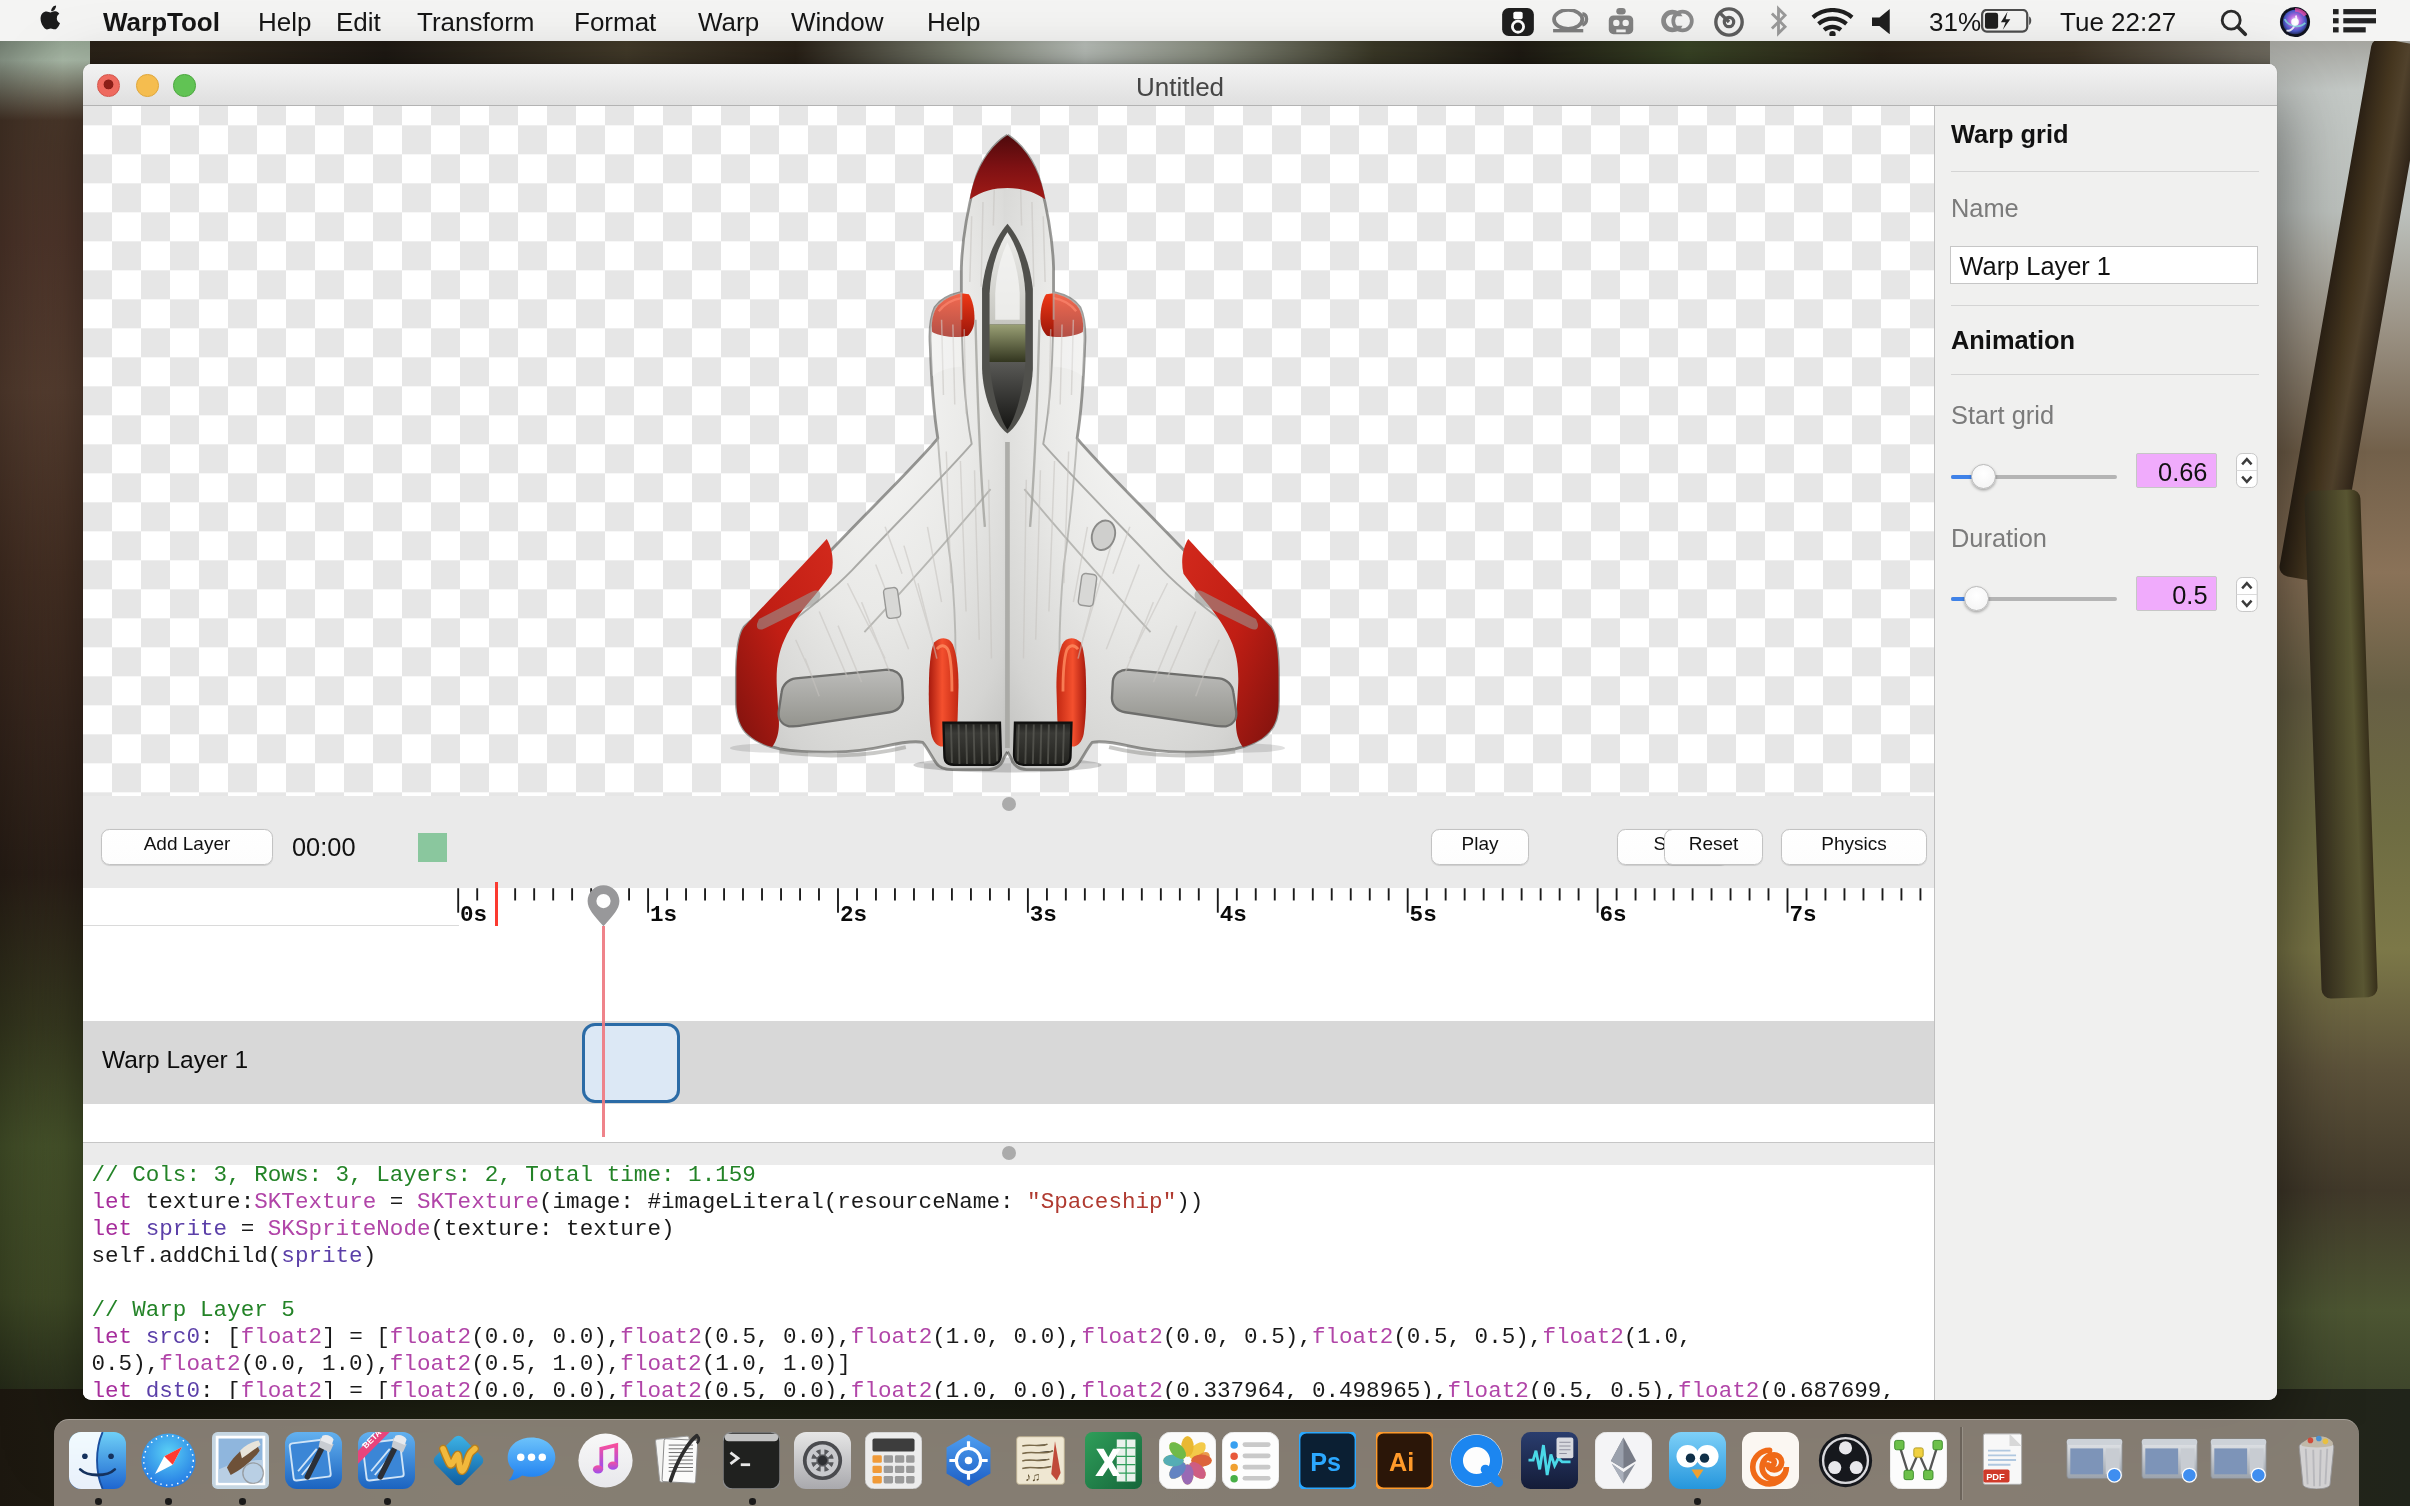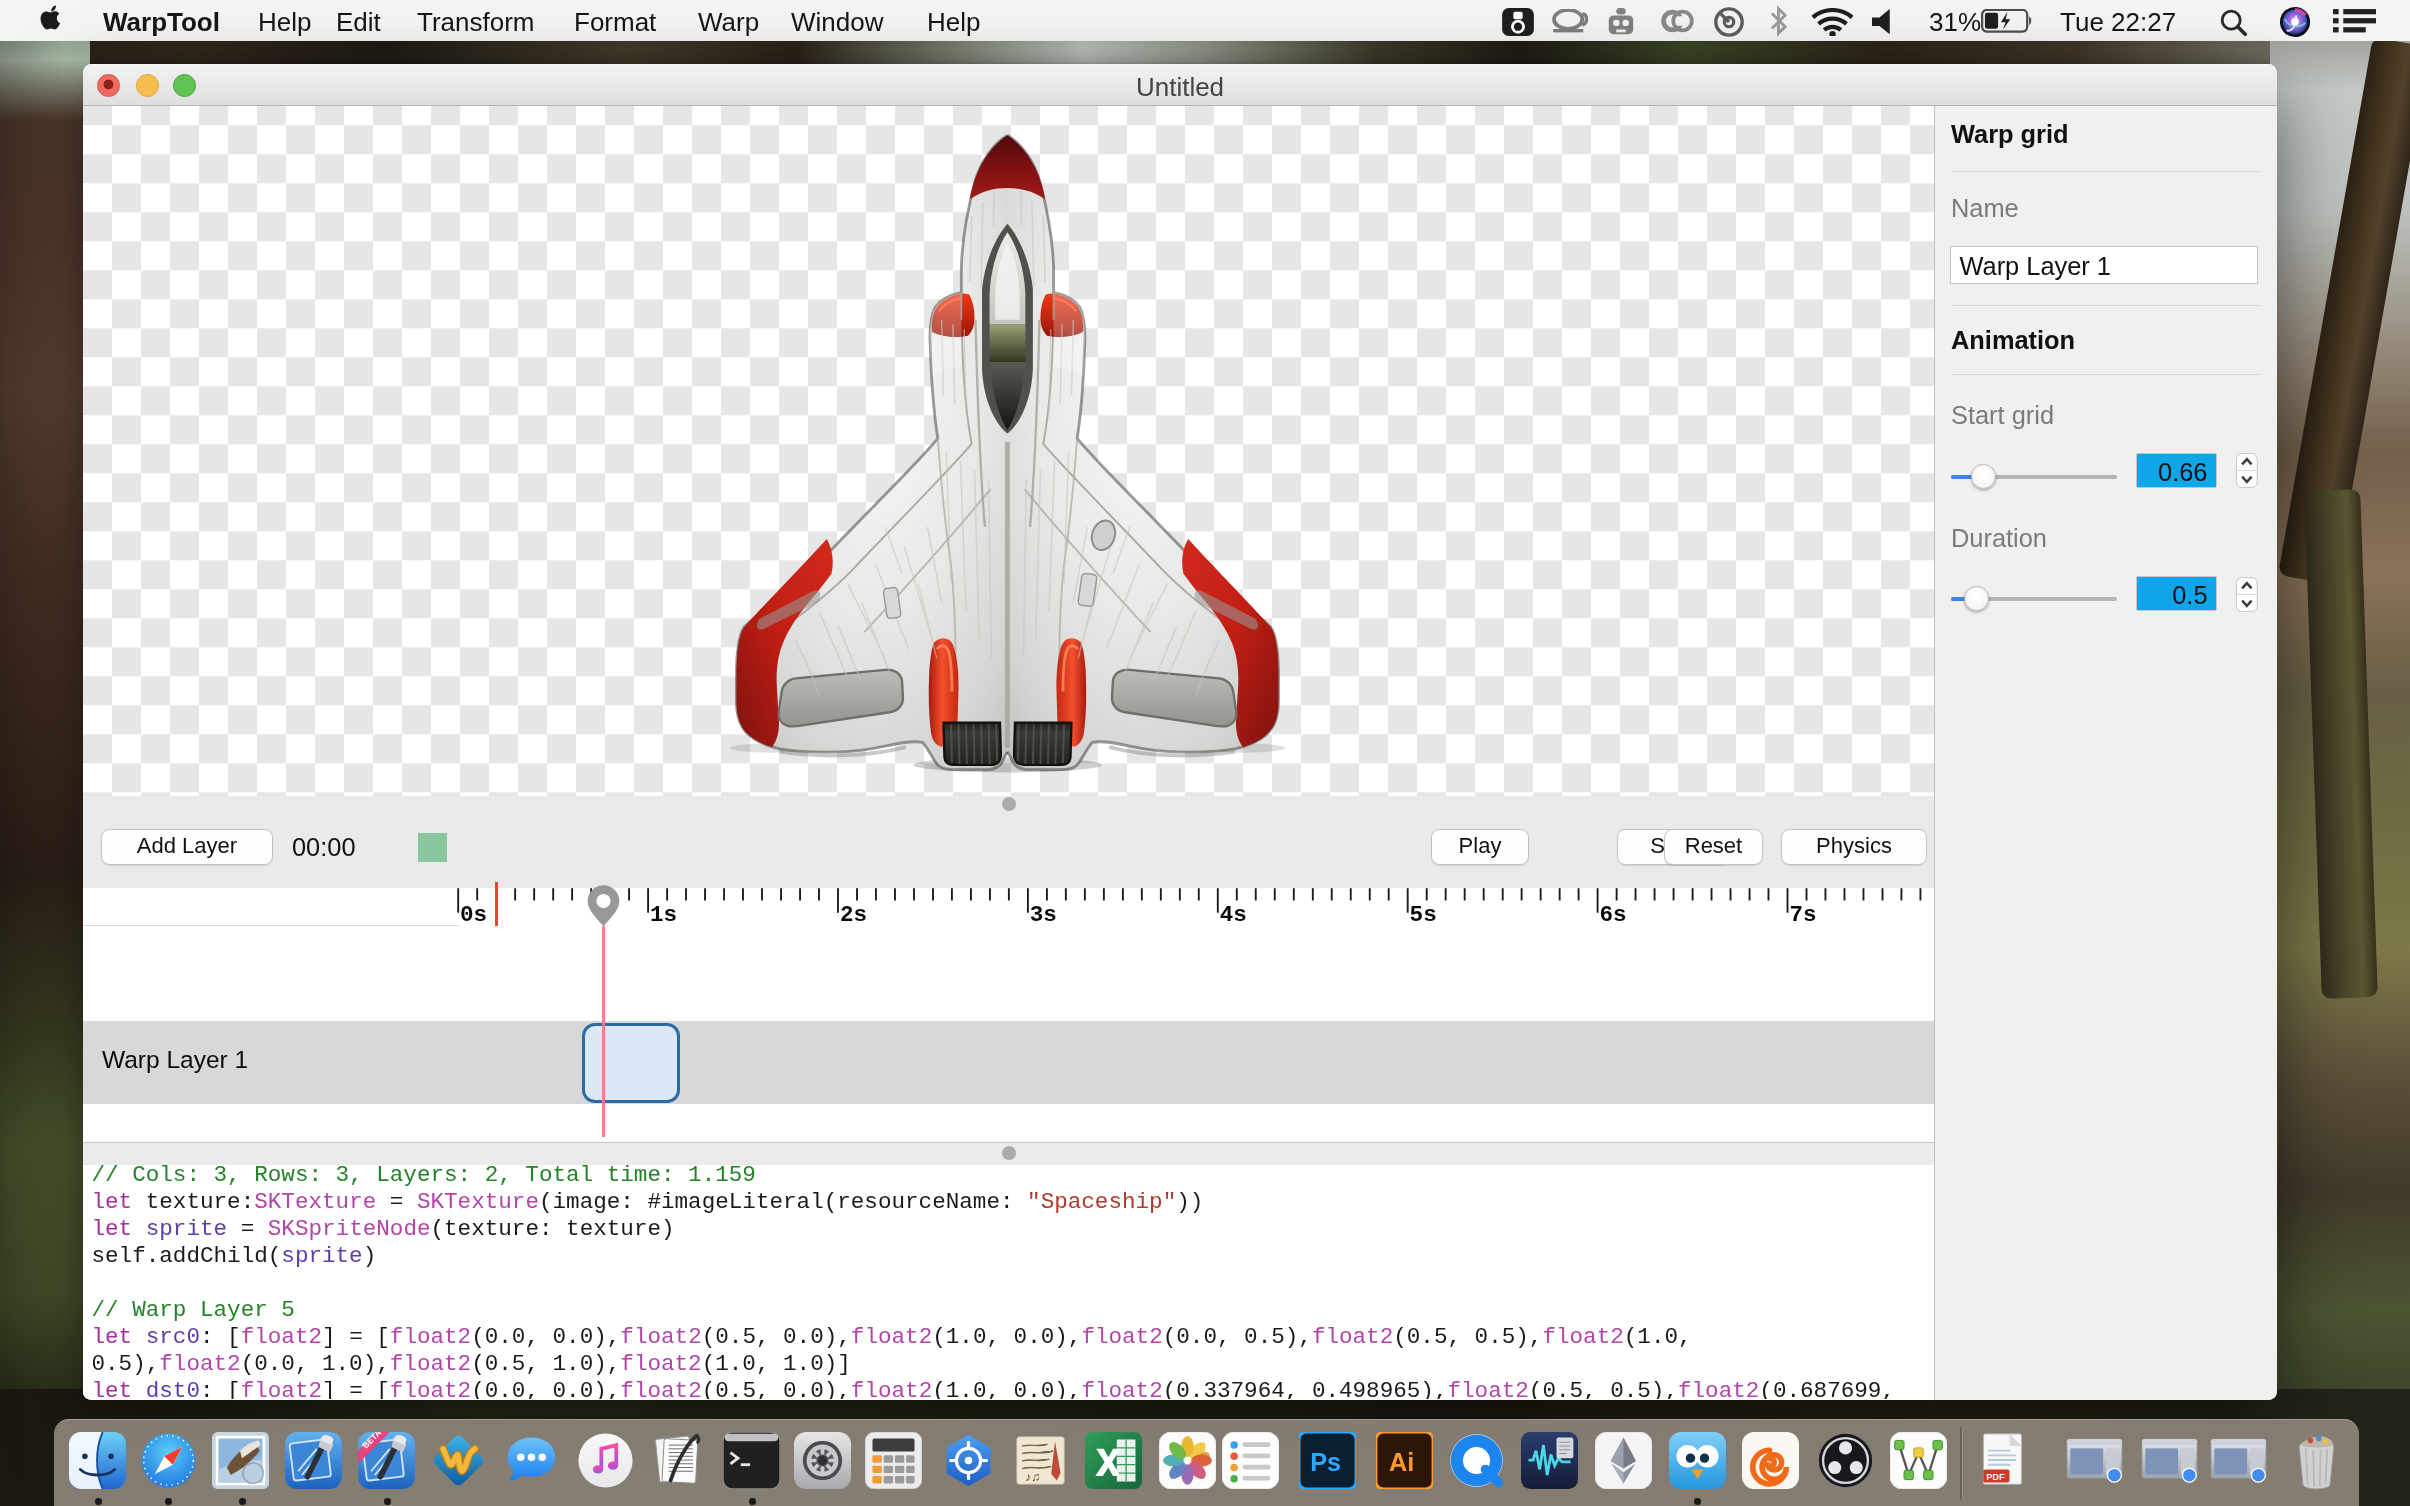--- a/index.html
+++ b/index.html
@@ -33,39 +33,39 @@
 #panel{position:absolute;left:1851px;top:42px;width:343px;height:1294px;background:#f0f0ef;border-left:0.9px solid #c0c0c0;}
 
 #canvas{position:absolute;left:0;top:0;width:1851px;height:690px;background-color:#fff;
  background-image:conic-gradient(#e6e6e6 0 25%,#ffffff 0 50%,#e6e6e6 0 75%,#ffffff 0);
  background-size:58px 58px;background-position:-29px -9.7px;}
 
 #toolbar{position:absolute;left:0;top:690px;width:1851px;height:92px;background:#eaeaea;}
 .dot{position:absolute;width:14px;height:14px;border-radius:50%;background:#ababab;}
 .btn{position:absolute;top:33px;height:36px;background:linear-gradient(180deg,#ffffff,#fdfdfd);
  border:0.9px solid #c3c3c3;border-radius:8.5px;box-shadow:0 0.9px 0.9px rgba(0,0,0,.12);
- font-size:22px;color:#111;text-align:center;box-sizing:border-box;}
+ font-size:19px;color:#111;text-align:center;box-sizing:border-box;}
 .btn span{position:relative;top:2.8px;}
 
 #ruler{position:absolute;left:0;top:782px;width:1851px;height:40px;background:#fff;}
 #row0{position:absolute;left:0;top:822px;width:1851px;height:93px;background:#fff;font-size:24.5px;color:#0c0c0c;}
 #row1{position:absolute;left:0;top:915px;width:1851px;height:83px;background:#d8d8d8;font-size:24.5px;color:#0c0c0c;}
 #rowgap{position:absolute;left:0;top:998px;width:1851px;height:38px;background:#fff;}
 #split2{position:absolute;left:0;top:1036px;width:1851px;height:23.5px;background:#ebebeb;border-top:1.9px solid #c6c6c6;border-bottom:1.9px solid #c6c6c6;box-sizing:border-box;}
 .blk{position:absolute;background:#dce8f5;border:3.8px solid #2b6ba6;border-radius:13px;box-sizing:border-box;}
 
 #code{position:absolute;left:0;top:1059px;width:1851px;height:234px;background:#fff;overflow:hidden;}
 #code pre{position:absolute;left:8.5px;top:-2.8px;margin:0;font-family:"Liberation Mono",monospace;font-size:22.6px;line-height:27px;color:#1a1a1a;white-space:pre;}
 .cg{color:#238327;} .ck{color:#a62d9c;} .ct{color:#b145a8;} .cv{color:#5b3fa8;} .cs{color:#b03a30;}
 
 .ptitle{position:absolute;left:99px;font-size:25.4px;font-weight:bold;color:#111;}
 .plabel{position:absolute;left:99px;font-size:25.4px;color:#7b7b7b;}
 .psep{position:absolute;left:99px;width:308px;height:0.9px;background:#d4d4d4;}
 .pfield{position:absolute;left:98px;width:308px;height:38px;background:#fff;border:0.9px solid #c6c6c6;box-sizing:border-box;font-size:25.4px;color:#111;}
-.pbox{position:absolute;left:2052px;width:81px;height:35px;background:#0ea5e9;border:0.9px solid #c6c6c6;border-radius:1.9px;box-sizing:border-box;font-size:25.4px;color:#111;text-align:right;}
+.pbox{position:absolute;left:2052px;width:81px;height:35px;background:#f0abfc;border:0.9px solid #c6c6c6;border-radius:1.9px;box-sizing:border-box;font-size:25.4px;color:#111;text-align:right;}
 
 #dock{position:absolute;left:54px;top:1419px;width:2305px;height:88px;background:rgba(150,141,131,.85);border-radius:15px 15px 0 0;box-shadow:inset 0 0.9px 0 rgba(255,255,255,.25);}
 .ddot{position:absolute;top:79px;width:6.6px;height:6.6px;border-radius:50%;background:#1a1a1a;}
 </style></head><body>
 <div id="desk">
  <div id="deskT"></div>
  <div id="deskL"></div>
  <div id="deskR"></div>
  <div id="trunkR"></div>
  <div id="trunkR2"></div>

